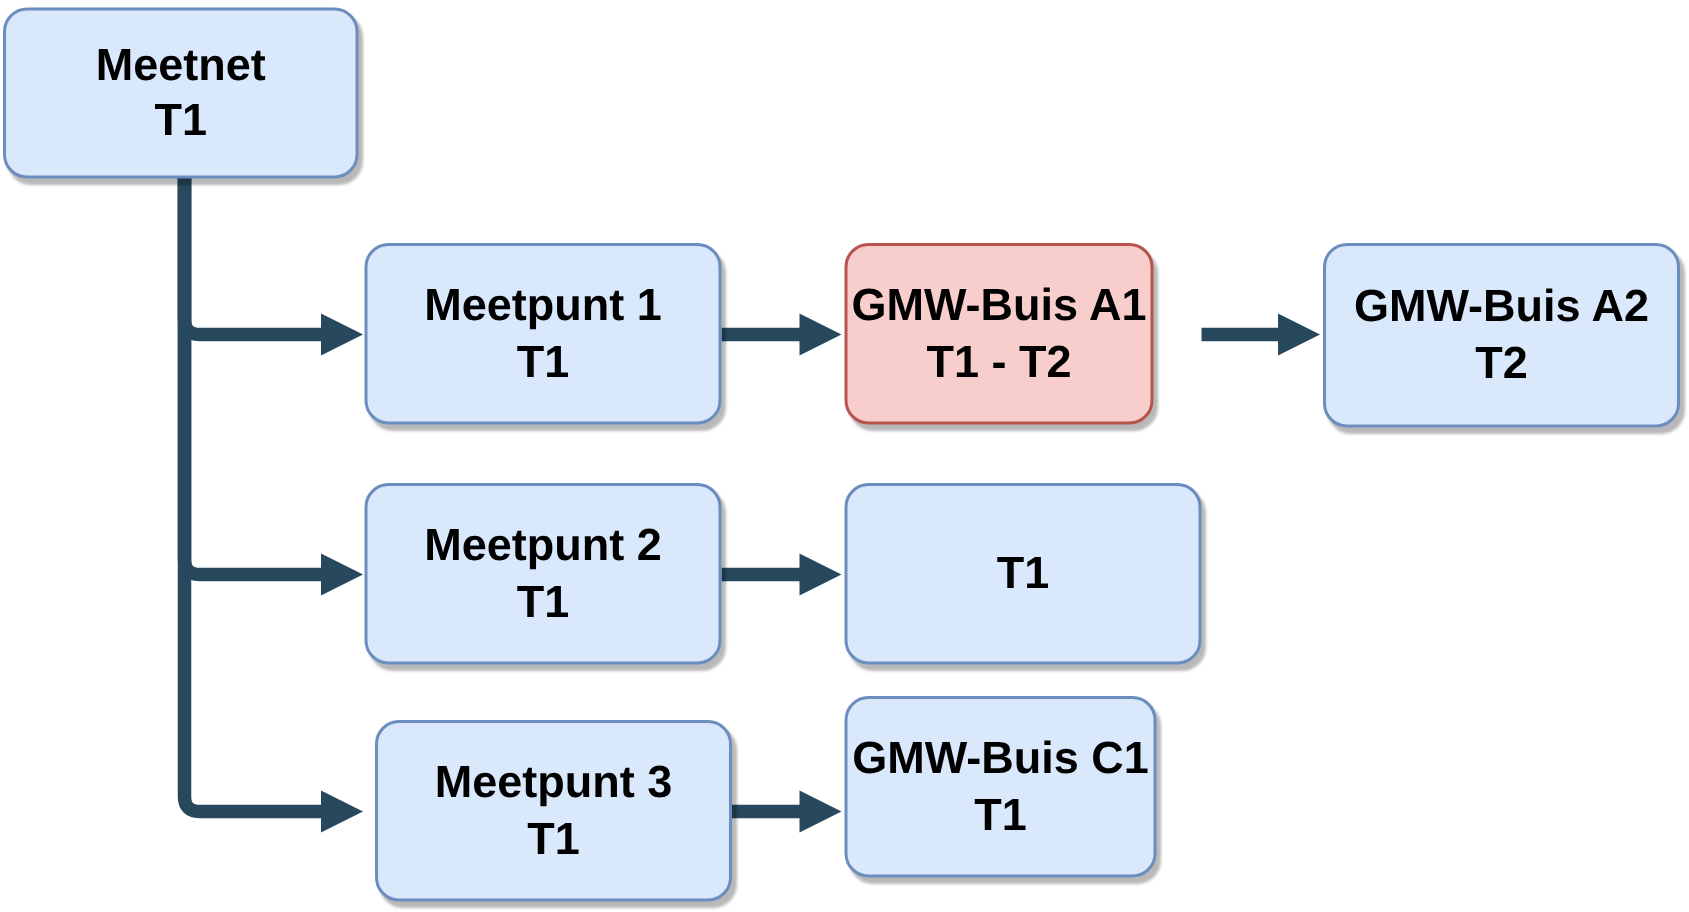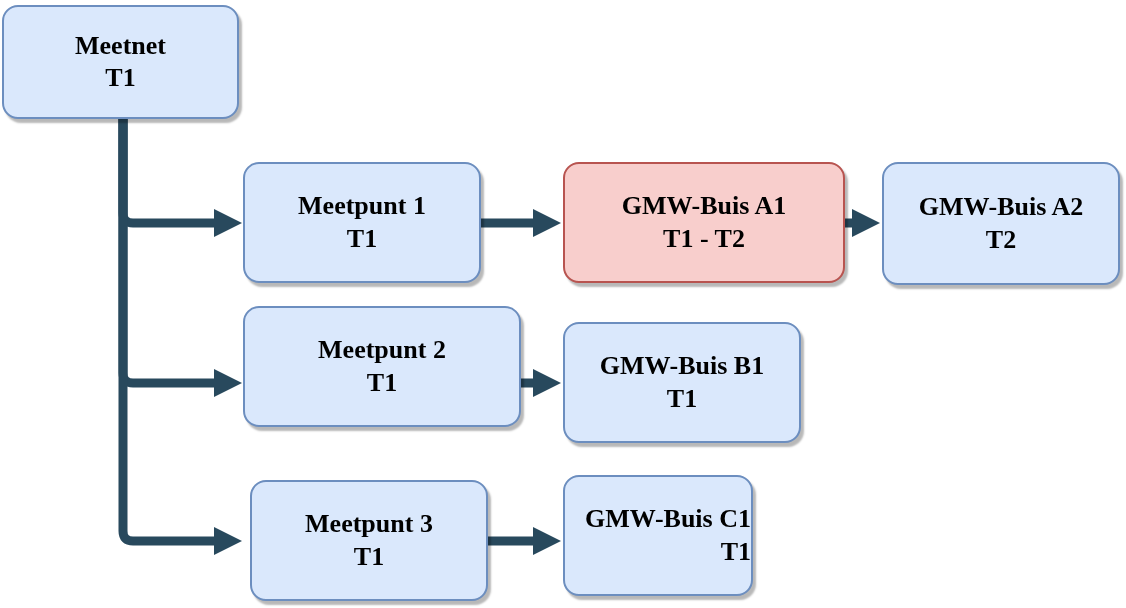--- a/index.html
+++ b/index.html
@@ -47,24 +47,23 @@
     background: var(--node-fill-blue);
     border: 2px solid var(--node-border-blue);
     border-radius: 16px;
     box-shadow: 3px 4px 2px rgba(0, 0, 0, 0.28);
     display: flex;
     flex-direction: column;
     align-items: center;
     justify-content: center;
     text-align: center;
     font-weight: bold;
-    font-size: 26px;
+    font-size: 30px;
     line-height: 1.25;
     color: var(--text);
-    font-family: Liberation Serif, serif;
   }
   .node.red {
     background: var(--node-fill-red);
     border-color: var(--node-border-red);
   }
 </style>
 </head>
 <body>
 
 <div class="canvas">
@@ -96,43 +95,42 @@
   <div class="node" style="left:2px; top:5px; width:237px; height:114px;">
     <span>Meetnet</span>
     <span>T1</span>
   </div>
 
   <div class="node" style="left:243px; top:162px; width:238px; height:121px;">
     <span>Meetpunt 1</span>
     <span>T1</span>
   </div>
 
-  <div class="node red" style="left:563px; top:162px; width:282px; height:121px;">
+  <div class="node red" style="left:563px; top:162px; width:206px; height:121px;">
     <span>GMW-Buis A1</span>
     <span>T1 - T2</span>
   </div>
 
   <div class="node" style="left:882px; top:162px; width:238px; height:123px;">
     <span>GMW-Buis A2</span>
     <span>T2</span>
   </div>
 
-  <div class="node" style="left:243px; top:306px; width:278px; height:121px;">
+  <div class="node" style="left:243px; top:322px; width:238px; height:121px;">
     <span>Meetpunt 2</span>
     <span>T1</span>
   </div>
 
   <div class="node" style="left:563px; top:322px; width:238px; height:121px;">
-    <span>GMW-Buis B1</span>
     <span>T1</span>
   </div>
 
   <div class="node" style="left:250px; top:480px; width:238px; height:121px;">
     <span>Meetpunt 3</span>
     <span>T1</span>
   </div>
 
-  <div class="node" style="left:563px; top:475px; width:190px; height:121px;align-items:flex-end;">
+  <div class="node" style="left:563px; top:464px; width:208px; height:121px;">
     <span>GMW-Buis C1</span>
     <span>T1</span>
   </div>
 
 </div>
 
 </body></html>

